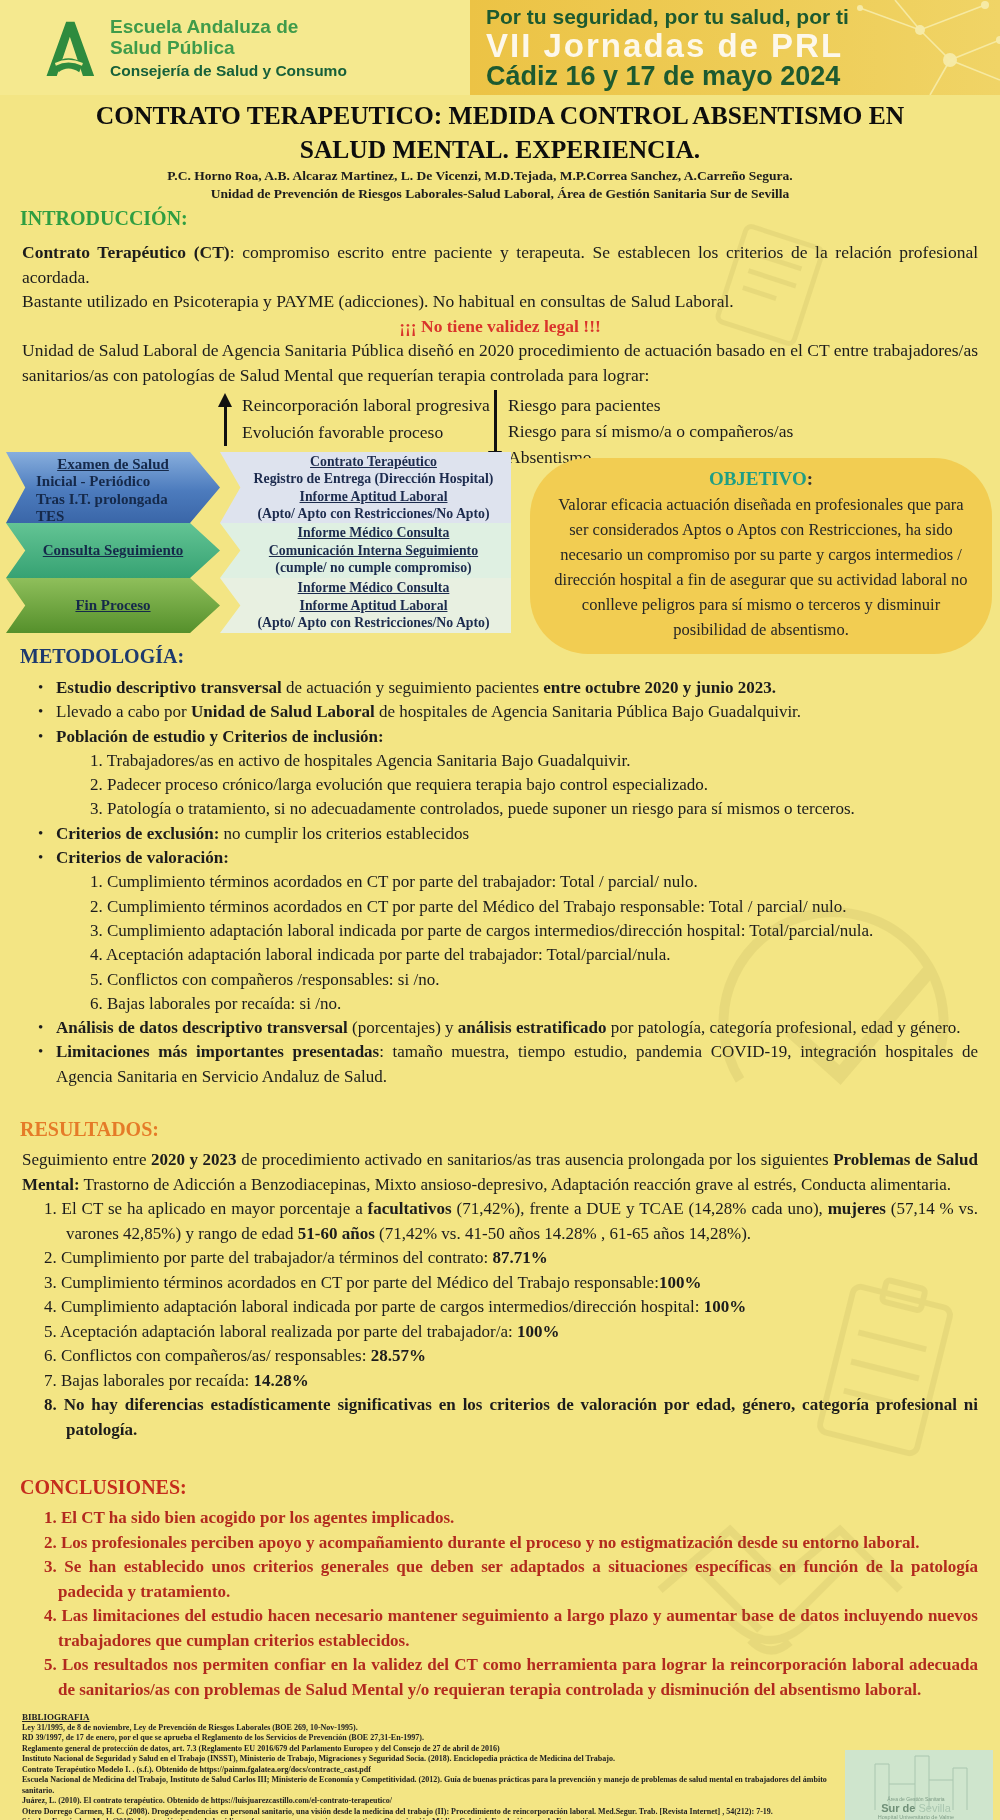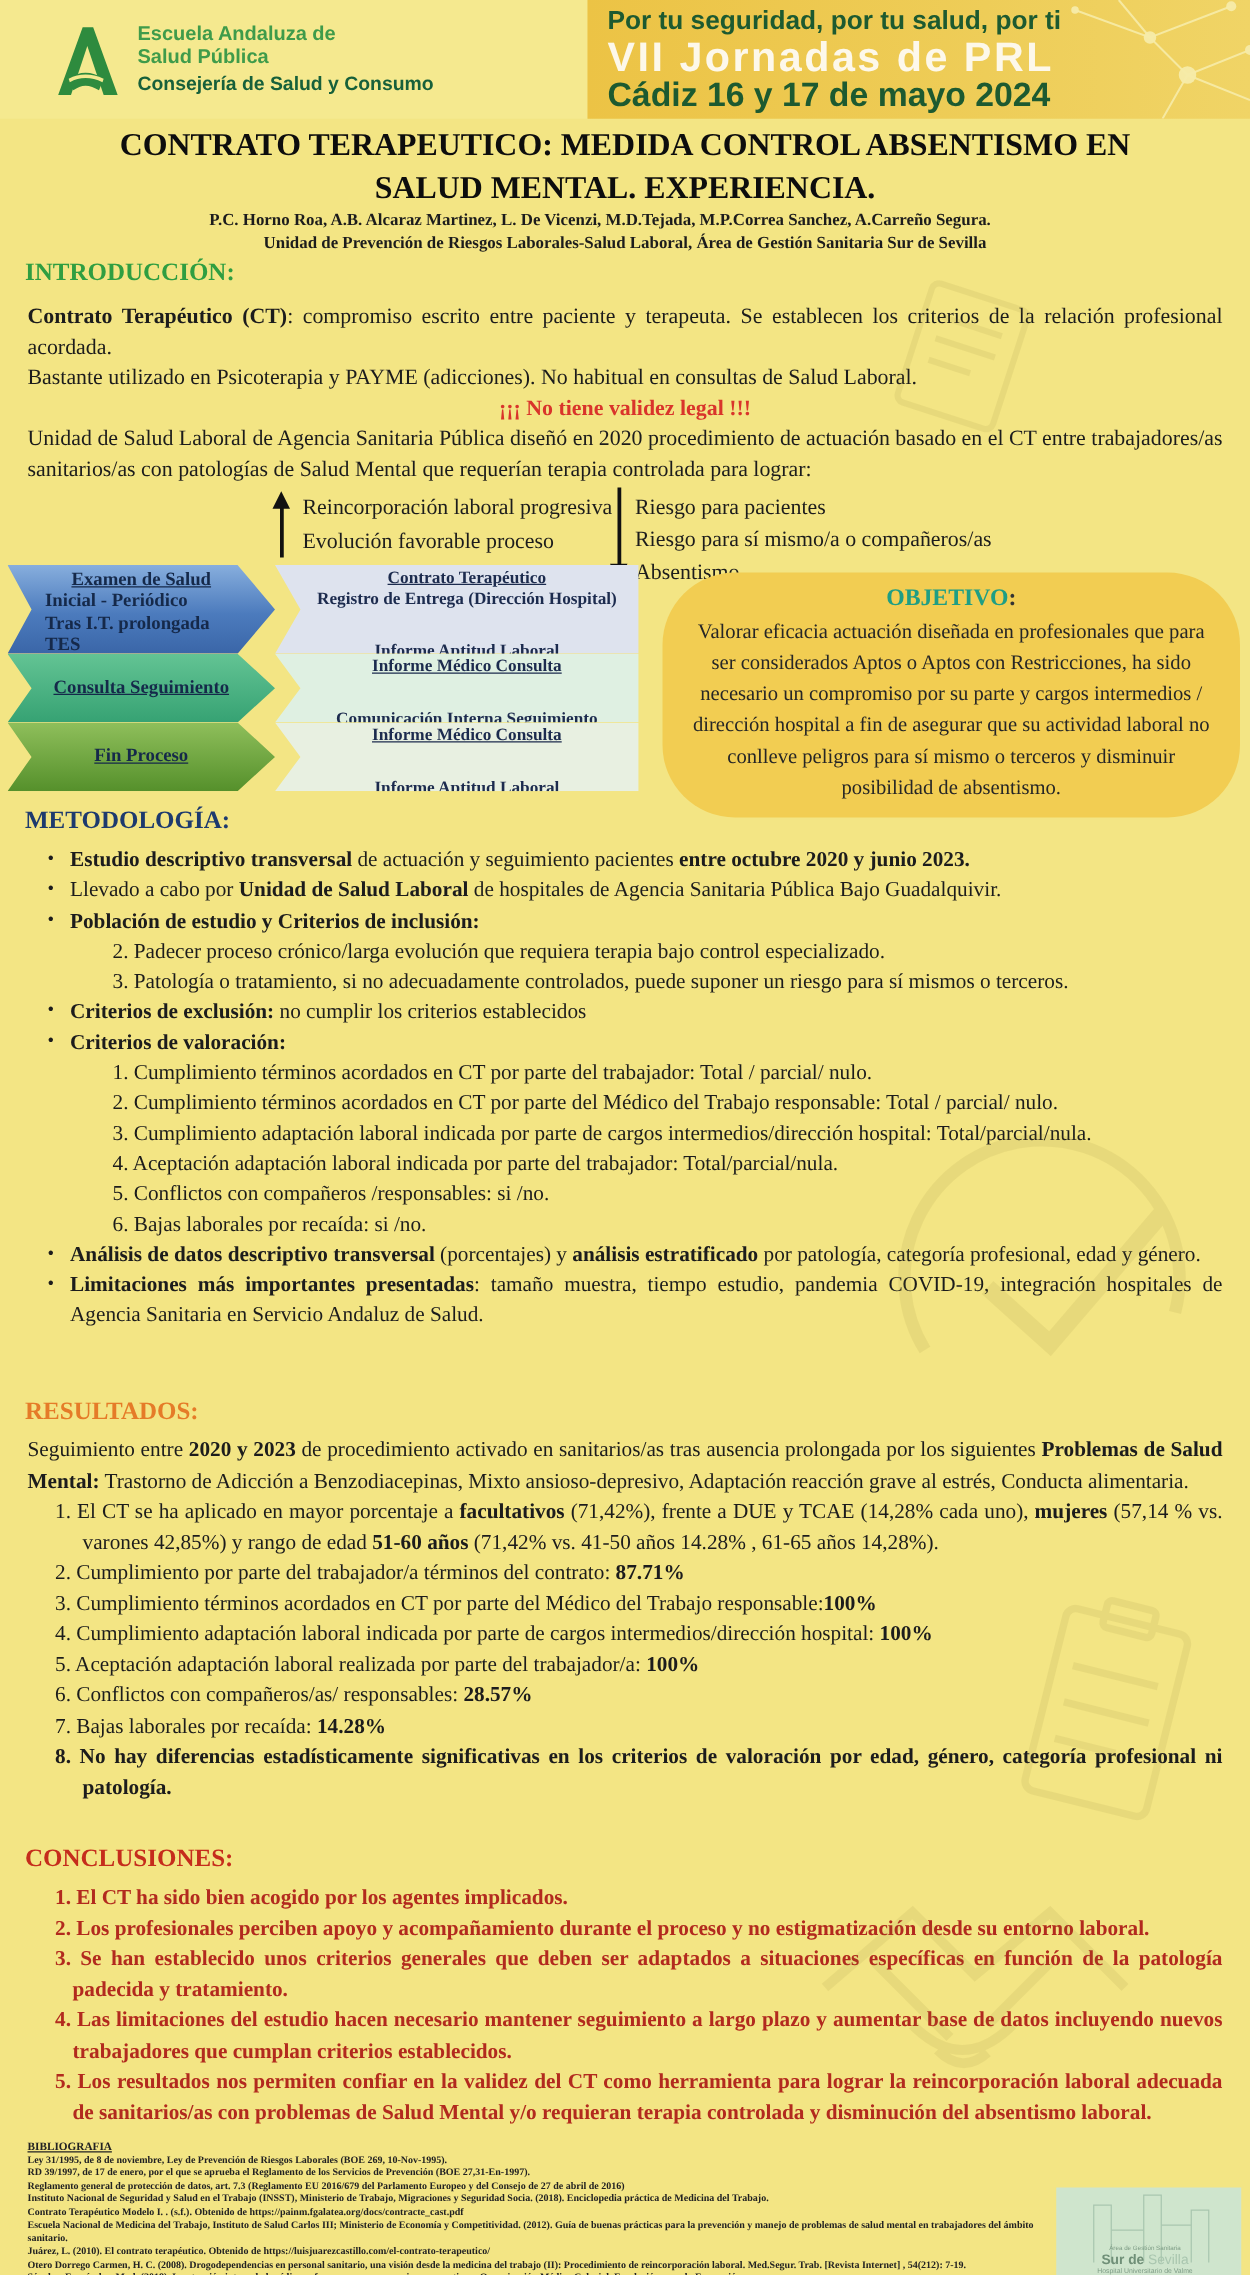--- a/index.html
+++ b/index.html
@@ -3,29 +3,29 @@
 <meta charset="utf-8">
 <style>
   * { margin:0; padding:0; box-sizing:border-box; }
   html,body { width:1000px; }
   .poster{
     position:relative; width:1000px; height:1820px;
     background:#f3e584; overflow:hidden;
     font-family:"Liberation Serif", serif; color:#1c1c1c;
   }
   .b{ font-weight:bold; }
-  .u{ text-decoration:underline;margin-top:24px; }
+  .u{ text-decoration:underline; }
 
   
   .header{ position:absolute; top:0; left:0; width:1000px; height:95px; }
   .logo-zone{ position:absolute; left:0; top:0; width:470px; height:95px;
     background:#f5e98f; display:flex; align-items:center; padding-left:40px; }
   .logo-a{ width:56px; height:64px; margin-right:14px; flex:0 0 auto; }
   .org-name{ font-family:"Liberation Sans", sans-serif; line-height:1.12; }
-  .org-line{ color:#3f9b4a; font-size:16px; font-weight:bold; }
+  .org-line{ color:#3f9b4a; font-size:19px; font-weight:bold; }
   .org-sub{ color:#17603a; font-size:15.5px; font-weight:bold; margin-top:4px; }
   .banner{ position:absolute; left:470px; top:0; width:530px; height:95px;
     background:linear-gradient(90deg,#ecc345 0%, #eecd58 60%, #f0d466 100%);
     font-family:"Liberation Sans", sans-serif; padding:5px 0 0 16px; overflow:hidden; }
   .banner-tagline{ color:#1d5a30; font-size:21px; font-weight:bold; position:relative; z-index:2;}
   .banner-event{ color:#fdf8ea; font-size:33px; font-weight:bold; letter-spacing:2px; line-height:1.0; position:relative; z-index:2;}
   .banner-date{ color:#1d5a30; font-size:27px; font-weight:bold; line-height:1.05; position:relative; z-index:2;}
   .network{ position:absolute; right:0; top:0; z-index:1; }
 
   
@@ -236,20 +236,21 @@
   <div class="objetivo">
     <div class="obj-heading"><span>OBJETIVO</span><span class="colon">:</span></div>
     <div class="obj-body">Valorar eficacia actuación diseñada en profesionales que para ser considerados Aptos o Aptos con Restricciones, ha sido necesario un compromiso por su parte y cargos intermedios / dirección hospital a fin de asegurar que su actividad laboral no conlleve peligros para sí mismo o terceros y disminuir posibilidad de absentismo.</div>
   </div>
 
   <div class="sec-heading h-met">METODOLOGÍA:</div>
   <div class="met-body">
     <div class="bullet"><span class="b">Estudio descriptivo transversal</span><span> de actuación y seguimiento pacientes </span><span class="b">entre octubre 2020 y  junio 2023.</span></div>
     <div class="bullet"><span>Llevado a cabo por </span><span class="b">Unidad de Salud Laboral</span><span> de hospitales de Agencia Sanitaria Pública Bajo Guadalquivir.</span></div>
     <div class="bullet"><span class="b">Población de estudio y  Criterios de inclusión:</span></div>
+    <div class="subitem">1. Trabajadores/as en activo de hospitales Agencia Sanitaria Bajo Guadalquivir.</div>
     <div class="subitem">2. Padecer proceso crónico/larga evolución que requiera  terapia bajo control especializado.</div>
     <div class="subitem">3. Patología o tratamiento, si no adecuadamente controlados, puede suponer un riesgo para sí mismos o terceros.</div>
     <div class="bullet"><span class="b">Criterios de exclusión:</span><span> no cumplir los criterios establecidos</span></div>
     <div class="bullet"><span class="b">Criterios de valoración:</span></div>
     <div class="subitem">1.  Cumplimiento términos acordados en CT por parte del trabajador: Total / parcial/ nulo.</div>
     <div class="subitem">2.  Cumplimiento términos acordados en CT por parte del Médico del Trabajo responsable: Total / parcial/ nulo.</div>
     <div class="subitem">3.  Cumplimiento adaptación laboral indicada por parte de cargos intermedios/dirección hospital: Total/parcial/nula.</div>
     <div class="subitem">4. Aceptación adaptación laboral indicada por parte del trabajador: Total/parcial/nula.</div>
     <div class="subitem">5. Conflictos con compañeros /responsables: si /no.</div>
     <div class="subitem">6. Bajas laborales por recaída: si /no.</div>

